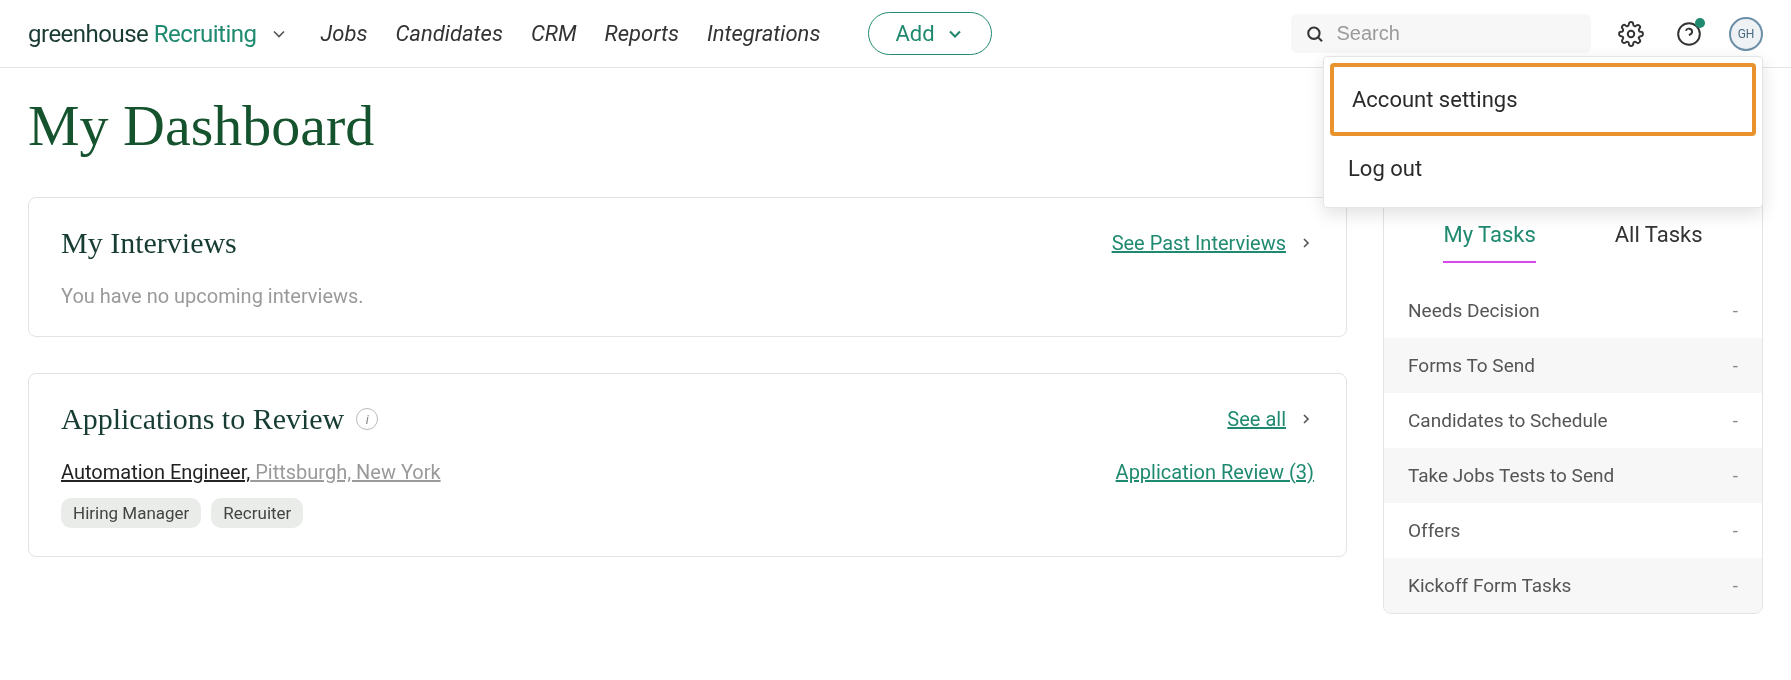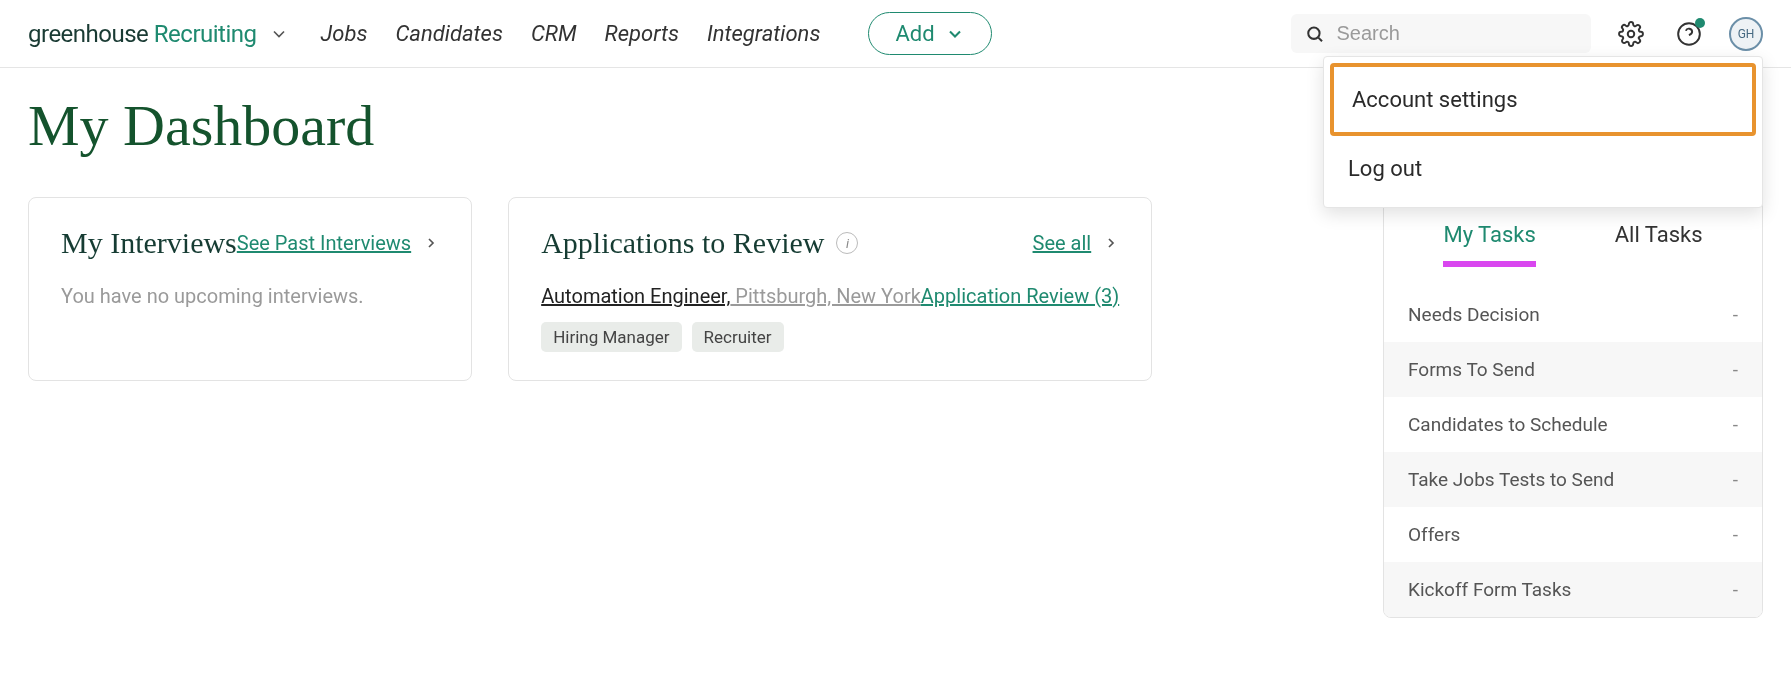--- a/index.html
+++ b/index.html
@@ -114,21 +114,21 @@
     gap: 36px;
     align-items: flex-start;
   }
   h1.page-title {
     font-family: Georgia, "Times New Roman", serif;
     font-size: 58px;
     font-weight: 400;
     color: #14532d;
     margin: 24px 0 8px 28px;
   }
-  .left-col { flex: 1; display: flex; flex-direction: row; gap: 36px; }
+  .left-col { flex: 1; display: flex; flex-direction: column; gap: 36px; }
   .card {
     border: 1px solid #e3e3e3;
     border-radius: 8px;
     padding: 28px 32px;
   }
   .card-head {
     display: flex;
     align-items: center;
     justify-content: space-between;
     margin-bottom: 24px;
@@ -157,21 +157,21 @@
   .app-row { margin-top: 20px; }
   .job-line { font-size: 20px; }
   .job-line .job { color: #222; text-decoration: underline; cursor:pointer; }
   .job-line .loc { color: #9a9a9a; text-decoration: underline; cursor:pointer; }
   .tags { margin-top: 14px; display:flex; gap:10px; }
   .tag {
     background: #e9ece9;
     color: #444;
     font-size: 17px;
     padding: 5px 12px;
-    border-radius: 5px;
+    border-radius: 10px;
   }
   .app-flex { display:flex; justify-content:space-between; align-items:flex-start; }
 
   .right-col {
     width: 380px;
     border: 1px solid #e3e3e3;
     border-radius: 8px;
     overflow: hidden;
   }
   .tabs {
@@ -180,21 +180,21 @@
     padding: 24px 20px 0 20px;
   }
   .tab {
     font-size: 22px;
     color: #333;
     padding-bottom: 14px;
     cursor: pointer;
   }
   .tab.active {
     color: #1f8a70;
-    border-bottom: 6px solid #d946ef;
+    border-bottom: 2px solid #d946ef;
   }
   .task-list { margin-top: 20px; }
   .task-row {
     display:flex; justify-content:space-between;
     padding: 16px 24px;
     font-size: 19px;
     color: #555;
   }
   .task-row:nth-child(even) { background: #f7f7f7; }
   .task-row .dash { color: #888; }

